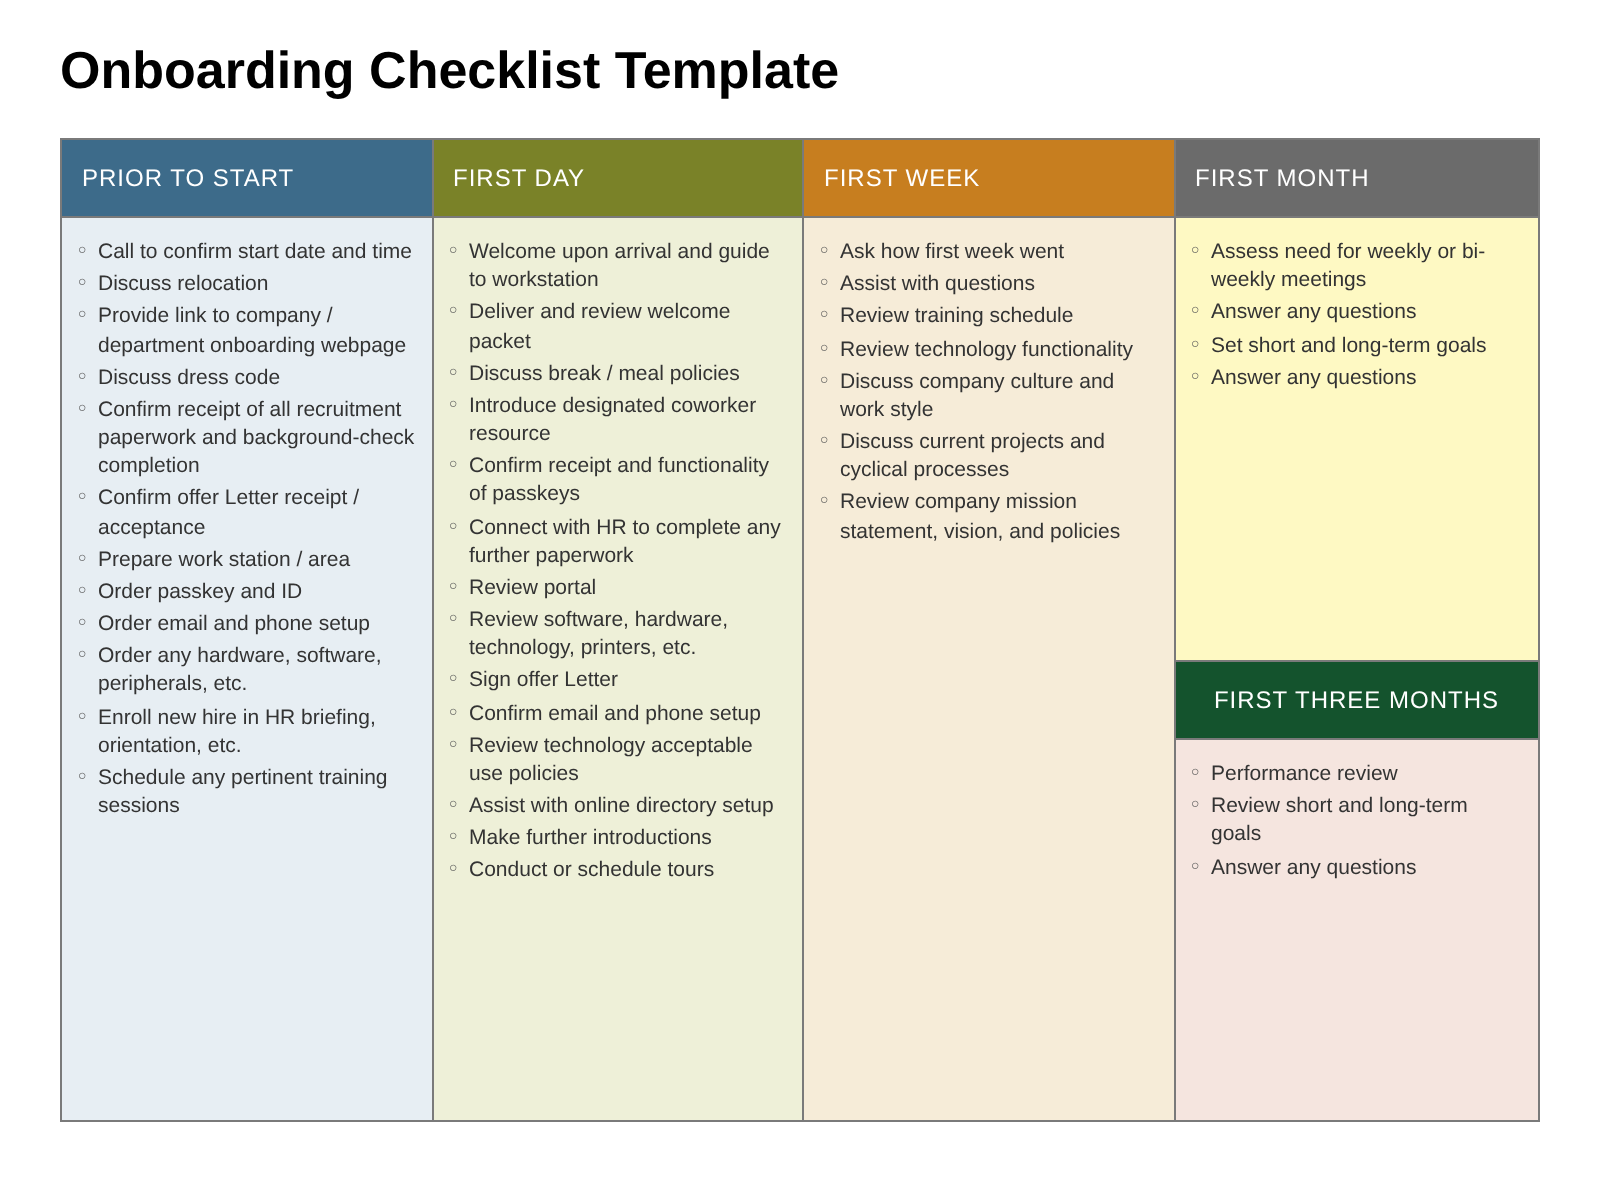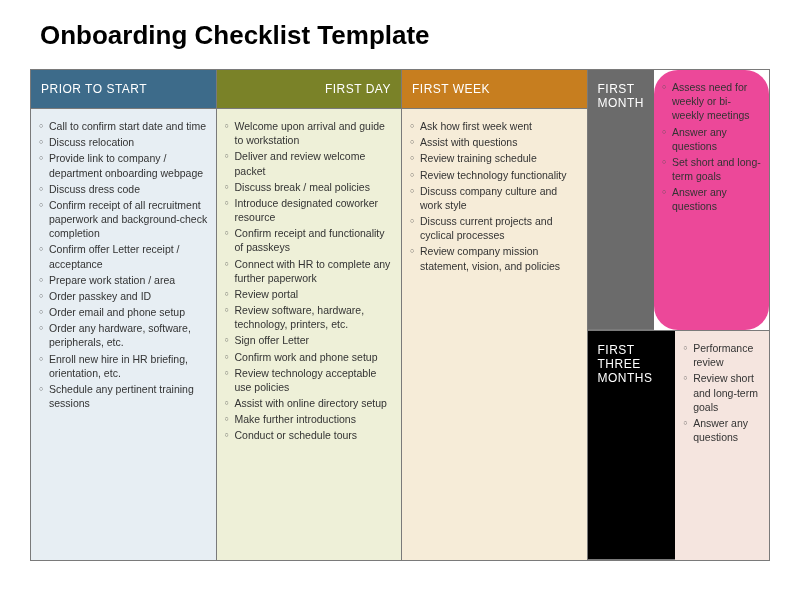--- a/index.html
+++ b/index.html
@@ -8,21 +8,20 @@
     background: #ffffff;
     width: 800px;
     height: 600px;
     padding: 20px 30px;
   }
   .title {
     font-size: 26px;
     font-weight: bold;
     color: #000;
     margin-bottom: 18px;
-    margin-left: 10px;
   }
   .grid {
     display: flex;
     border: 1px solid #7a7a7a;
     height: 492px;
   }
   .col {
     display: flex;
     flex-direction: column;
     border-right: 1px solid #7a7a7a;
@@ -34,54 +33,54 @@
   .col4 { width: 182px; }
   .header {
     color: #fff;
     font-size: 12px;
     font-weight: normal;
     padding: 12px 10px;
     letter-spacing: 0.5px;
     border-bottom: 1px solid #7a7a7a;
   }
   .h-blue   { background: #3d6b8a; }
-  .h-olive  { background: #7a8228; text-align: right; }
+  .h-olive  { background: #7a8228; }
   .h-orange { background: #c77e1f; }
   .h-gray   { background: #6b6b6b; }
-  .h-rust   { background: #000000; }
+  .h-rust   { background: #14532d; text-align: center; }
   .body {
     padding: 10px 8px 10px 6px;
     flex: 1 1 auto;
     overflow: hidden;
   }
   .b-blue   { background: #e7eef3; }
   .b-olive  { background: #eef0d8; }
   .b-orange { background: #f6ecd8; }
-  .b-gray   { background: #ec4899; border-radius: 24px; }
+  .b-gray   { background: #fef9c3; }
   .b-rust   { background: #f5e5df; }
   .items { list-style: none; }
   .items li {
     font-size: 10.5px;
     line-height: 1.35;
     color: #333;
     padding-left: 12px;
     position: relative;
     margin-bottom: 2px;
   }
   .items li::before {
     content: "○";
     font-size: 7px;
     position: absolute;
     left: 2px;
     top: 2px;
     color: #555;
   }
   .col4 .section {
     display: flex;
-    flex-direction: row;
+    flex-direction: column;
   }
   .col4 .section.top { height: 260px; }
   .col4 .section.bottom {
     border-top: 1px solid #7a7a7a;
     flex: 1;
   }
 </style>
 </head>
 <body>
 
@@ -115,21 +114,21 @@
       <ul class="items">
           <li>Welcome upon arrival and guide to workstation</li>
           <li>Deliver and review welcome packet</li>
           <li>Discuss break / meal policies</li>
           <li>Introduce designated coworker resource</li>
           <li>Confirm receipt and functionality of passkeys</li>
           <li>Connect with HR to complete any further paperwork</li>
           <li>Review portal</li>
           <li>Review software, hardware, technology, printers, etc.</li>
           <li>Sign offer Letter</li>
-          <li>Confirm work and phone setup</li>
+          <li>Confirm email and phone setup</li>
           <li>Review technology acceptable use policies</li>
           <li>Assist with online directory setup</li>
           <li>Make further introductions</li>
           <li>Conduct or schedule tours</li>
         </ul>
     </div>
   </div>
 
   <div class="col col3">
     <div class="header h-orange">FIRST WEEK</div>

